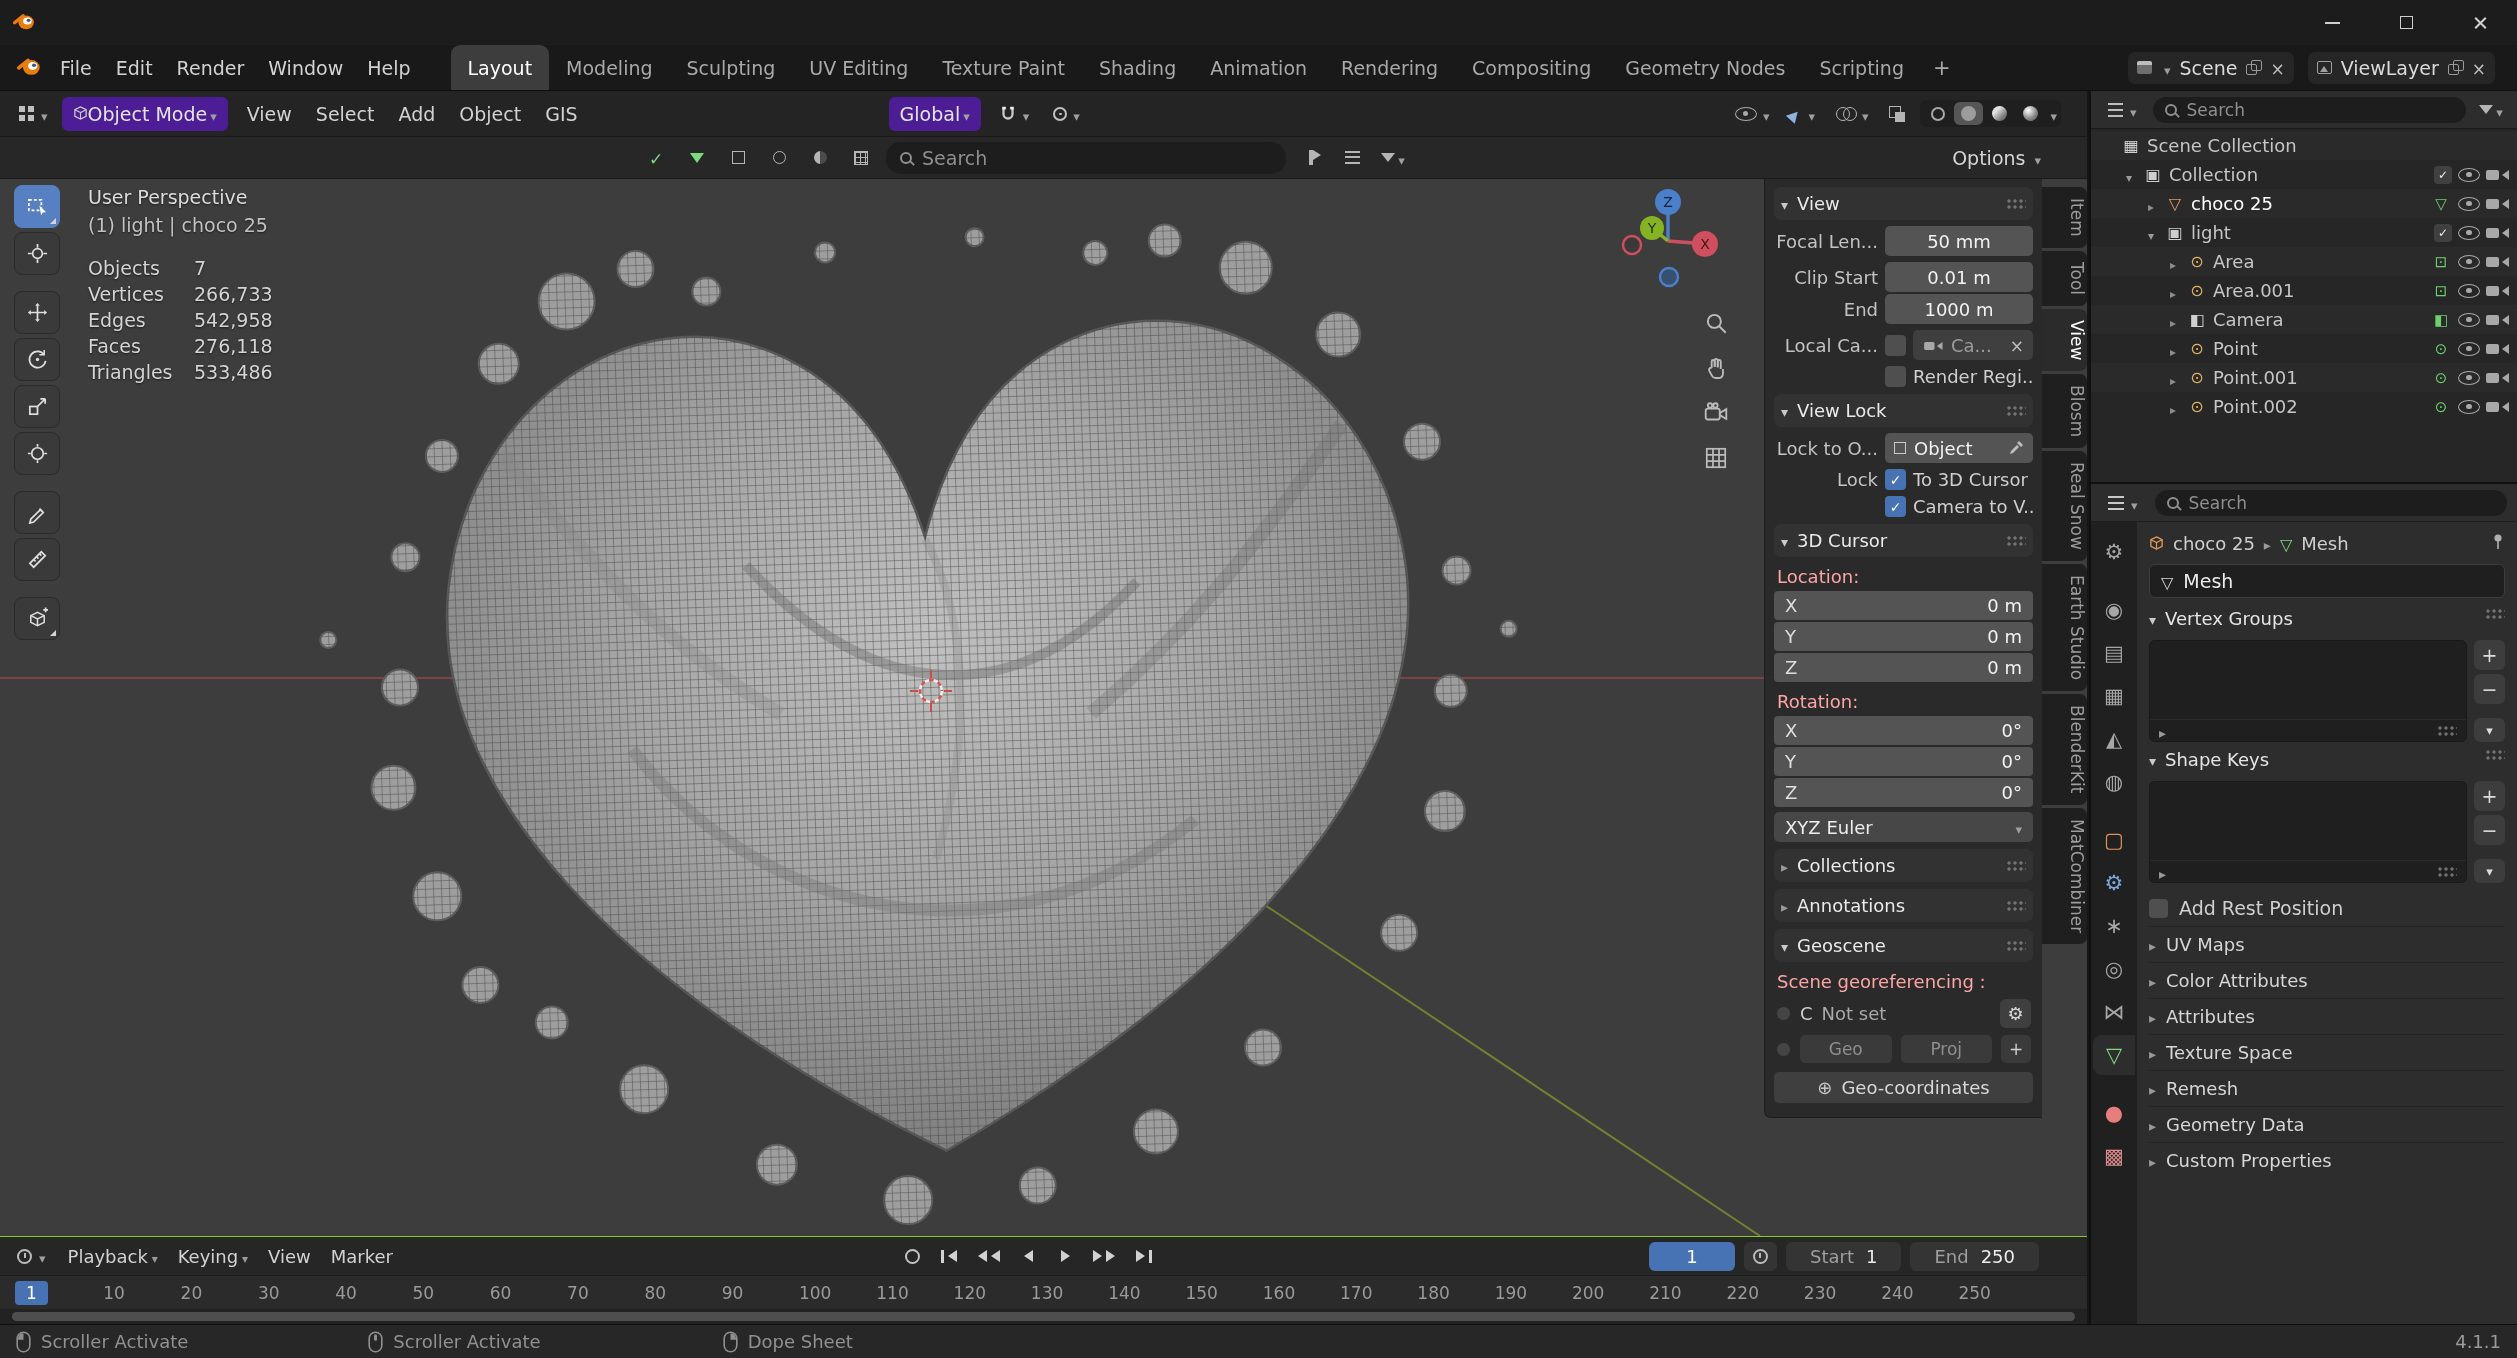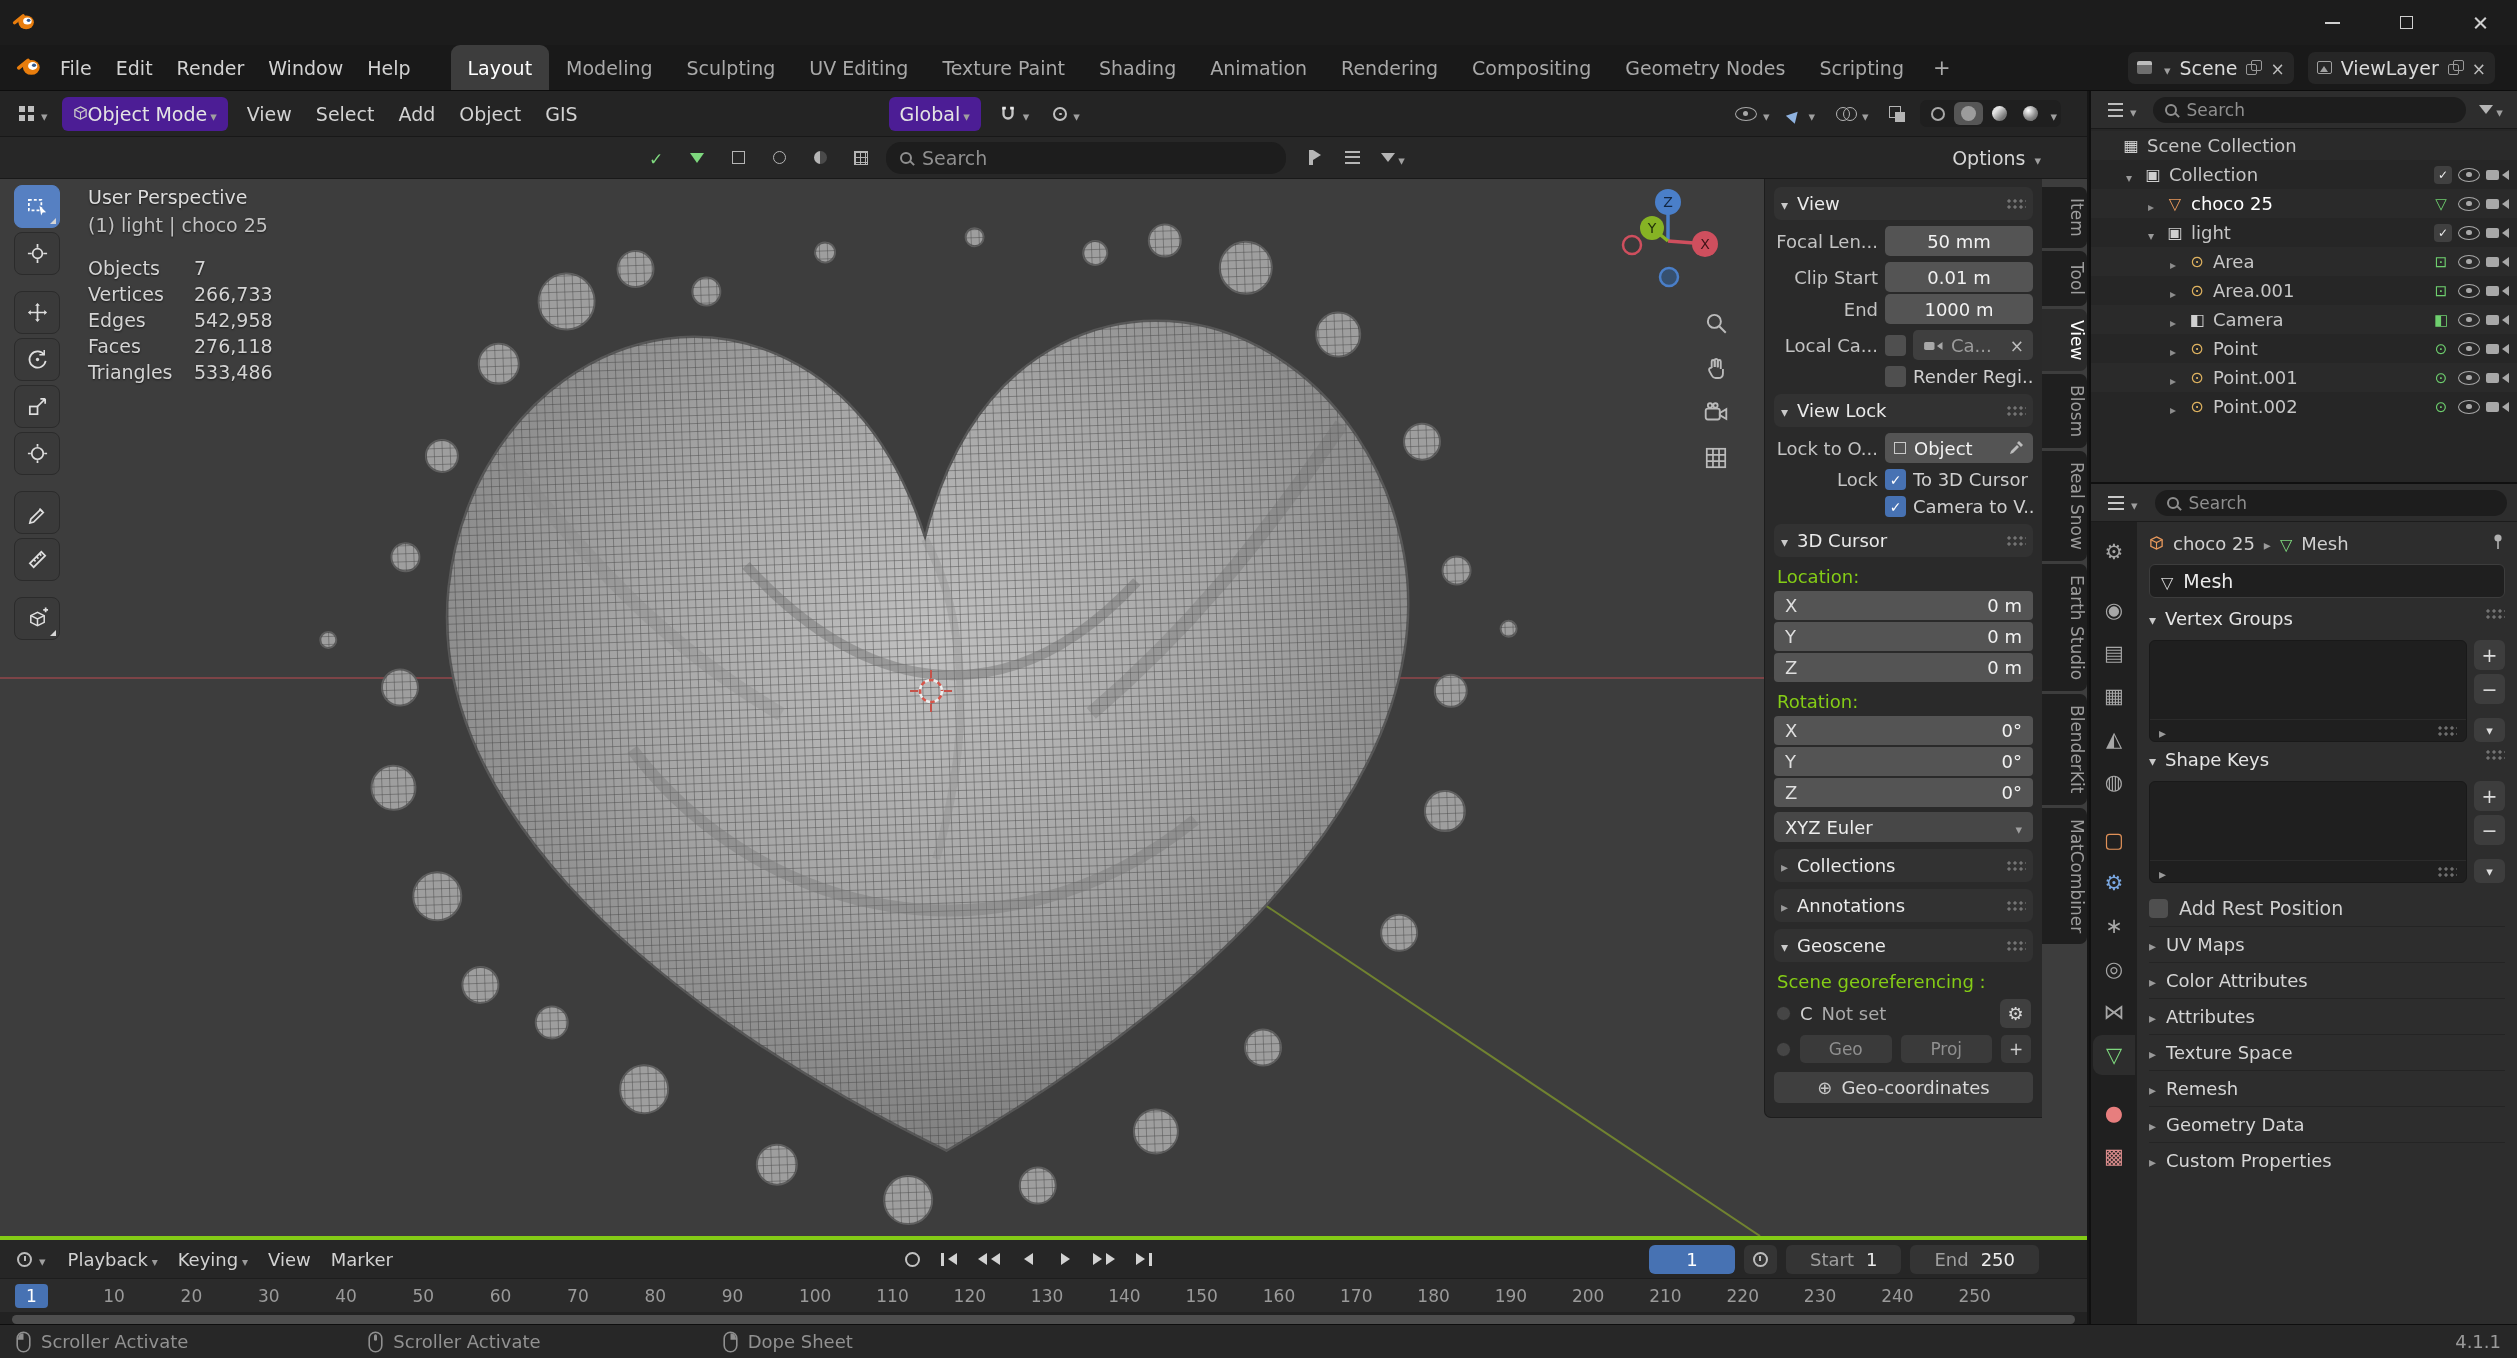--- a/index.html
+++ b/index.html
@@ -119,21 +119,21 @@
 .np-header{display:flex;align-items:center;gap:9px;height:33px;color:#eaeaea;padding:0 7px;background:#323232;border-radius:7px;margin-top:7px;font-size:18px}
 .np-row{display:flex;align-items:center;gap:7px;margin:6px 0}
 .np-row.tight{margin:2px 0}
 .np-label{flex:0 0 104px;text-align:right;color:#c3c3c3;font-size:18px;white-space:nowrap;overflow:hidden}
 .np-field{flex:1;background:#545454;border-radius:5px;height:30px;display:flex;align-items:center;justify-content:center;color:#f2f2f2;font-size:18px;gap:8px;min-width:0}
 .np-field.left{justify-content:flex-start;padding:0 9px}
 .np-field.dim{background:#3f3f3f;color:#9c9c9c}
 .np-field .x-icon{margin-left:auto}
 .np-text{color:#cfcfcf;font-size:18px;white-space:nowrap;overflow:hidden}
 .np-text.dim2{color:#a9a9a9}
-.np-sublabel{color:#84cc16;margin:9px 3px 4px;font-size:18px}
+.np-sublabel{color:#fca5a5;margin:9px 3px 4px;font-size:18px}
 .axis-field{display:flex;align-items:center;background:#545454;border-radius:4px;height:29px;padding:0 11px;margin:2px 0}
 .ax{color:#dedede;width:26px;font-size:18px}
 .axval{margin-left:auto;color:#f2f2f2;font-size:18px}
 .np-dropdown{background:#474747;height:30px;display:flex;align-items:center;padding:0 11px;border-radius:5px;margin-top:5px;color:#ececec;font-size:18px}
 .np-dropdown .cv{margin-left:auto}
 .geo-row{display:flex;align-items:center;gap:9px;margin:7px 2px}
 .gearbtn{margin-left:auto;width:31px;height:29px;border-radius:6px;background:#3f3f3f;display:flex;align-items:center;justify-content:center}
 .gearbtn::after{content:"⚙";color:#d8d8d8;font-size:18px}
 .geo-btn{flex:1;height:28px;background:#3a3a3a;border-radius:5px;display:flex;align-items:center;justify-content:center;color:#8f8f8f;font-size:17px}
 .geo-btn.sq{flex:0 0 30px;color:#cfcfcf}
@@ -199,21 +199,21 @@
 .ops{display:flex;flex-direction:column;gap:4px;height:102px}
 .op-btn{width:31px;height:30px;background:#3d3d3d;border-radius:6px;display:flex;align-items:center;justify-content:center;color:#ddd;font-size:19px}
 .op-add::after{content:"+"}
 .op-sub::after{content:"−"}
 .op-menu{margin-top:auto;height:24px}
 .op-menu::after{content:"▾";font-size:13px}
 .pr-check-row{display:flex;align-items:center;gap:11px;height:36px;color:#cfcfcf}
 .pcol-row{display:flex;align-items:center;gap:10px;height:36px;border-top:1px solid #242424;color:#d6d6d6;font-size:18px}
 
 
-.timeline{position:absolute;left:0;top:1236px;width:2087px;height:88px;background:#262626;border-top:4px solid #84cc16}
+.timeline{position:absolute;left:0;top:1236px;width:2087px;height:88px;background:#262626;border-top:1px solid #84cc16}
 .tl-header{height:38px;display:flex;align-items:center;gap:5px;padding:0 10px;position:relative}
 .clock{width:15px;height:15px;border:2px solid #bbb;border-radius:50%;position:relative}
 .clock::after{content:"";position:absolute;left:4.5px;top:2px;width:2px;height:5px;background:#bbb}
 .tl-menus{display:flex}
 .tl-menus .menu-item{font-size:18px;padding:5px 10px}
 .menu-item.wcaret::after{content:" ▾";font-size:12px;color:#9a9a9a}
 .tl-center{position:absolute;left:905px;display:flex;align-items:center;gap:7px}
 .autokey{width:15px;height:15px;border:2px solid #c2c2c2;border-radius:50%;margin-right:6px}
 .pb-btn{height:28px;min-width:32px;display:flex;align-items:center;justify-content:center;gap:2px;border-radius:5px}
 .pb-bar{width:3px;height:13px;background:#d2d2d2}

